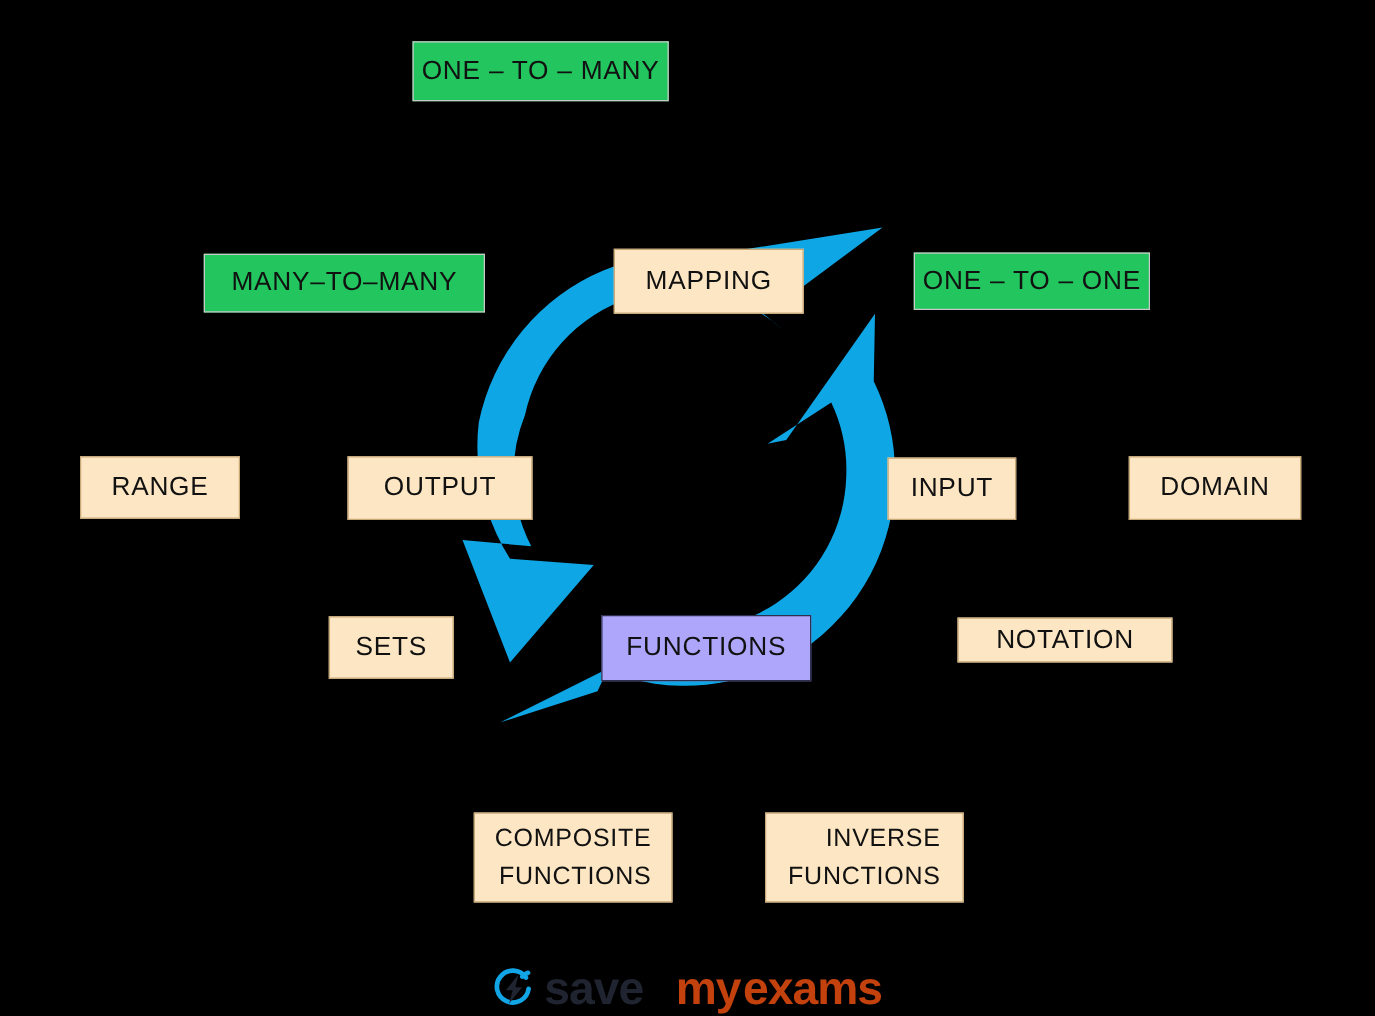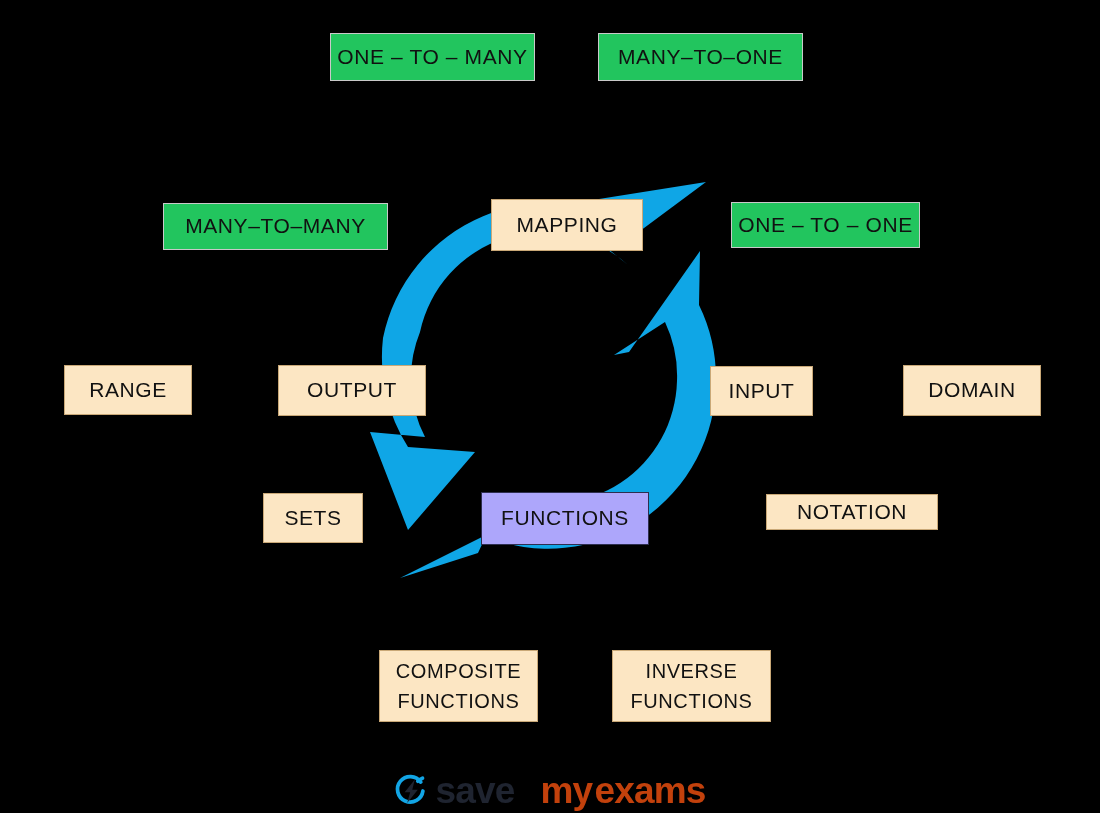--- a/index.html
+++ b/index.html
@@ -28,20 +28,21 @@
     color: #111111;
     letter-spacing: 0.6px;
     line-height: 1.28;
     z-index: 5;
     white-space: pre-line;
   }
   .node.cream {
     background: #FCE6C3;
     border: 1.6px solid #C9A877;
     font-size: 21px;
+    text-align: right;
   }
   .node.gray {
     background: #22c55e;
     border: 1.2px solid #C9C9C9;
     font-size: 21px;
   }
   .node.purple {
     background: #ADA6FB;
     border: 1.8px solid #2E2E4F;
     font-size: 21px;
@@ -123,21 +124,20 @@
         L 665 322
         A 126 126 0 0 1 677 381
         A 126 126 0 0 1 505 495
         L 478 553
         Z"></path>
     </g>
   </svg>
 
   <div class="node gray" style="left:330px;top:33px;width:205px;height:48px;">ONE – TO – MANY</div>
 
-  <div class="node gray" style="left:598px;top:33px;width:205px;height:48px;">MANY–TO–ONE</div>
 
   <div class="node gray" style="left:163px;top:203px;width:225px;height:47px;">MANY–TO–MANY</div>
 
   <div class="node cream" style="left:491px;top:199px;width:152px;height:52px;">MAPPING</div>
 
   <div class="node cream" style="left:64px;top:365px;width:128px;height:50px;">RANGE</div>
 
   <div class="node gray" style="left:731px;top:202px;width:189px;height:46px;">ONE – TO – ONE</div>
 
   <div class="node cream" style="left:278px;top:365px;width:148px;height:51px;">OUTPUT</div>

